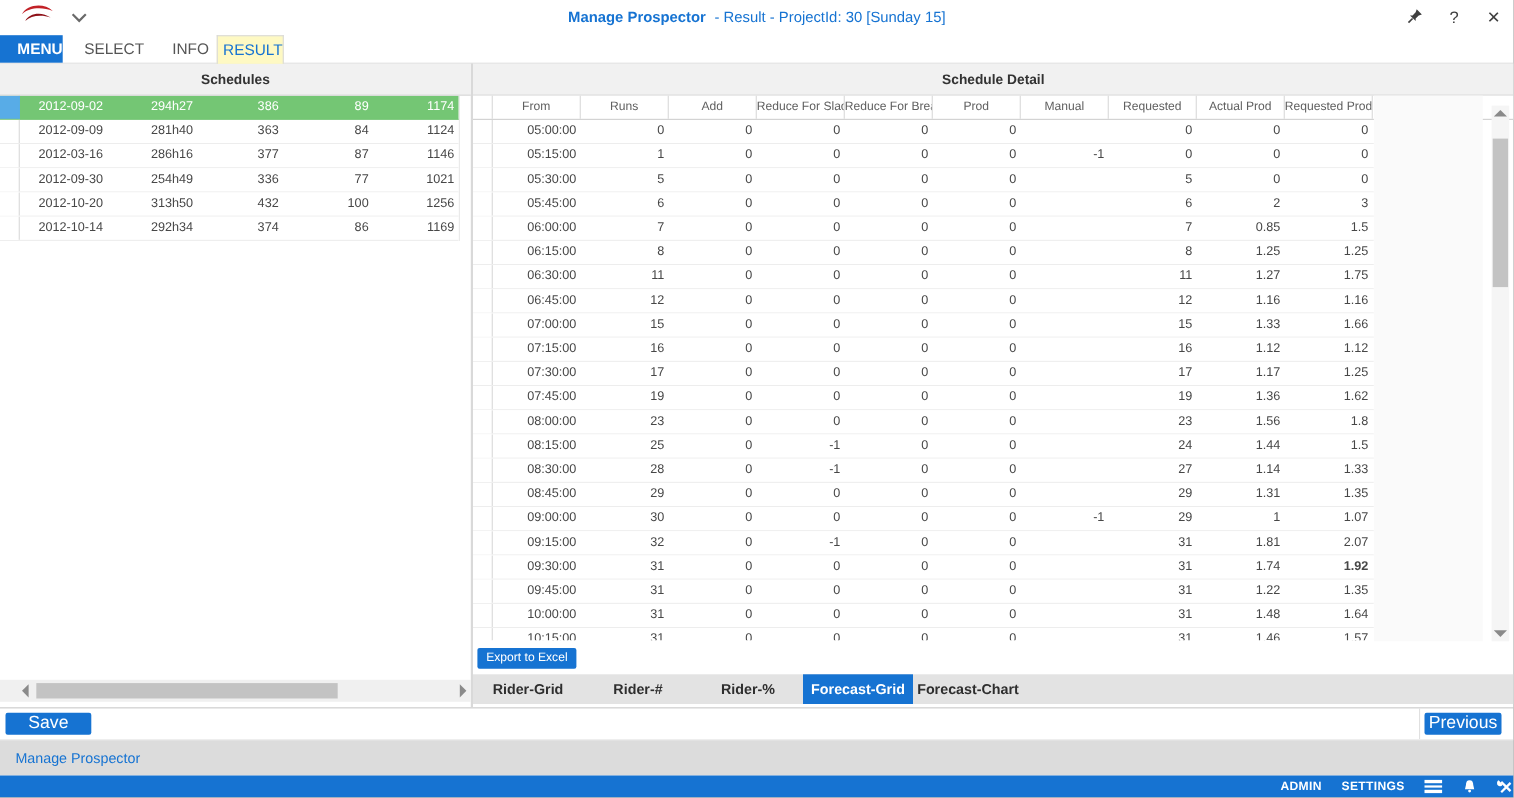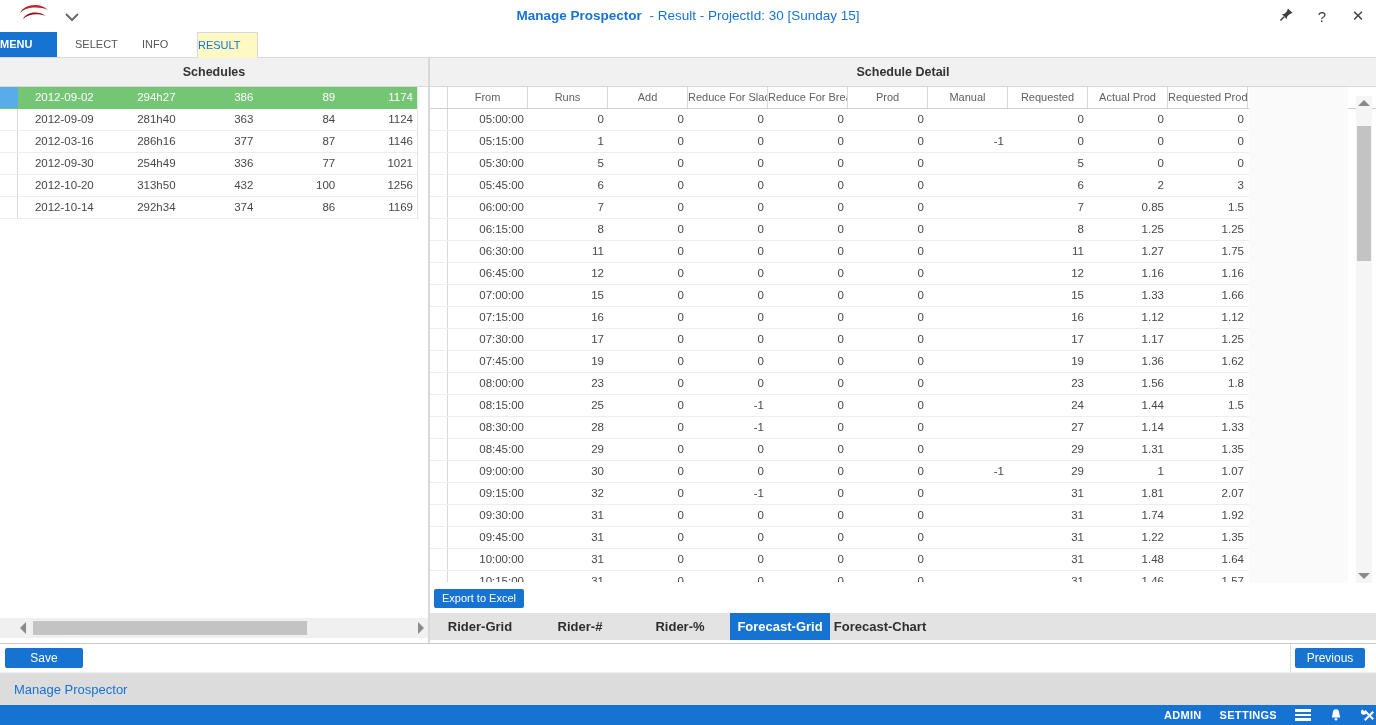--- a/index.html
+++ b/index.html
@@ -12,21 +12,21 @@
   
   .titlebar { position:absolute; top:0; left:0; width:1376px; height:32px; background:#fff; }
   .logo { position:absolute; left:16px; top:4px; }
   .chevron { position:absolute; left:64px; top:8px; cursor:pointer; }
   .app-title { position:absolute; left:0; width:100%; text-align:center; line-height:32px; font-size:13.5px; color:var(--accent); }
   .app-title b { margin-right:4px; }
   .title-icons { position:absolute; right:10px; top:0; height:32px; display:flex; align-items:center; gap:20px; }
   .tbar-ic { color:#3f3f3f; font-size:15px; width:16px; text-align:center; cursor:pointer; }
   
   .tabstrip { position:absolute; top:32px; left:0; width:1376px; height:26px; background:#fff; border-bottom:1px solid #d9d9d9; }
-  .nav-tab { position:absolute; top:0; height:25px; line-height:25px; font-size:11px; text-align:left; color:#555; cursor:pointer; }
+  .nav-tab { position:absolute; top:0; height:25px; line-height:25px; font-size:14px; text-align:right; color:#555; cursor:pointer; }
   .nav-tab.primary { left:0; width:57px; background:var(--accent); color:#fff; font-weight:bold; }
   .nav-tab.t-select { left:75px; width:56px; }
   .nav-tab.t-info { left:142px; width:48px; }
   .nav-tab.active { left:197px; width:61px; height:26px; background:#fef9c3; border:1px solid #d9d9d9; border-bottom:none; color:var(--accent); z-index:2; }
   
   .main { position:absolute; top:58px; left:0; width:1376px; height:585px; background:#d9d9d9; }
   .panel { position:absolute; top:0; background:#fff; height:585px; }
   .panel.left { left:0; width:428px; }
   .panel.right { left:430px; width:946px; }
   .panel-title { height:29px; background:#f1f1f1; border-bottom:1px solid #d7d7d7; text-align:center; line-height:28px; font-weight:bold; font-size:12.5px; color:#333; }
@@ -55,21 +55,21 @@
   .vs-down { bottom:4px; border-top-color:#8a8a8a; border-bottom:none; }
   .vs-thumb { position:absolute; left:1px; top:30px; width:14px; height:135px; background:#c3c3c3; cursor:grab; }
   
   .export-btn { position:absolute; left:4px; top:531px; height:19px; padding:0 8px; background:var(--accent); color:#fff; font-size:11px; line-height:19px; border:none; border-radius:2px; cursor:pointer; font-family:"Liberation Sans", sans-serif; }
   .view-tabs { position:absolute; left:0; top:555px; width:946px; height:27px; background:#e3e3e3; display:flex; }
   .view-tab { width:100px; height:27px; line-height:27px; text-align:center; font-weight:bold; font-size:13px; color:#2e2e2e; cursor:pointer; white-space:nowrap; }
   .view-tab.selected { background:var(--accent); color:#fff; }
   
   .actionbar { position:absolute; top:643px; left:0; width:1376px; height:29px; background:#fff; border-top:1px solid #c9c9c9; }
   .actionbar .vdiv { position:absolute; left:1290px; top:0; width:1px; height:29px; background:#e0e0e0; }
-  .btn { position:absolute; top:4px; height:20px; background:var(--accent); color:#fff; font-size:12px; line-height:20px; text-align:center; border:none; border-radius:2px; cursor:pointer; font-family:"Liberation Sans", sans-serif; }
+  .btn { position:absolute; top:4px; height:20px; background:var(--accent); color:#fff; font-size:16px; line-height:20px; text-align:center; border:none; border-radius:2px; cursor:pointer; font-family:"Liberation Sans", sans-serif; }
   .btn-save { left:5px; width:78px; }
   .btn-prev { right:11px; width:70px; }
   
   .taskbar { position:absolute; top:672px; left:0; width:1376px; height:33px; background:#dcdcdc; border-top:1px solid #f0f0f0; }
   .taskbar-item { position:absolute; left:14px; top:0; line-height:33px; font-size:13px; color:var(--accent); cursor:pointer; }
   .statusbar { position:absolute; top:705px; left:0; width:1376px; height:20px; background:var(--accent); display:flex; align-items:center; justify-content:flex-end; gap:18px; }
   .sb-label { color:#fff; font-size:11px; font-weight:bold; letter-spacing:.3px; cursor:pointer; }
   .sb-icon { cursor:pointer; display:flex; align-items:center; }
   .hamburger div { width:16px; height:2.5px; background:#fff; margin:2px 0; }
 </style>
@@ -427,21 +427,21 @@
             <div class="sel-cell"></div>
             <div class="cell" style="width: 80px;">09:30:00</div>
             <div class="cell" style="width: 80px;">31</div>
             <div class="cell" style="width: 80px;">0</div>
             <div class="cell" style="width: 80px;">0</div>
             <div class="cell" style="width: 80px;">0</div>
             <div class="cell" style="width: 80px;">0</div>
             <div class="cell" style="width: 80px;"></div>
             <div class="cell" style="width: 80px;">31</div>
             <div class="cell" style="width: 80px;">1.74</div>
-            <div class="cell" style="width: 80px;">1.92</div>
+            <div class="cell" style="width: 80px; font-weight: bold;">1.92</div>
           </div>
           <div class="grid-row">
             <div class="sel-cell"></div>
             <div class="cell" style="width: 80px;">09:45:00</div>
             <div class="cell" style="width: 80px;">31</div>
             <div class="cell" style="width: 80px;">0</div>
             <div class="cell" style="width: 80px;">0</div>
             <div class="cell" style="width: 80px;">0</div>
             <div class="cell" style="width: 80px;">0</div>
             <div class="cell" style="width: 80px;"></div>

